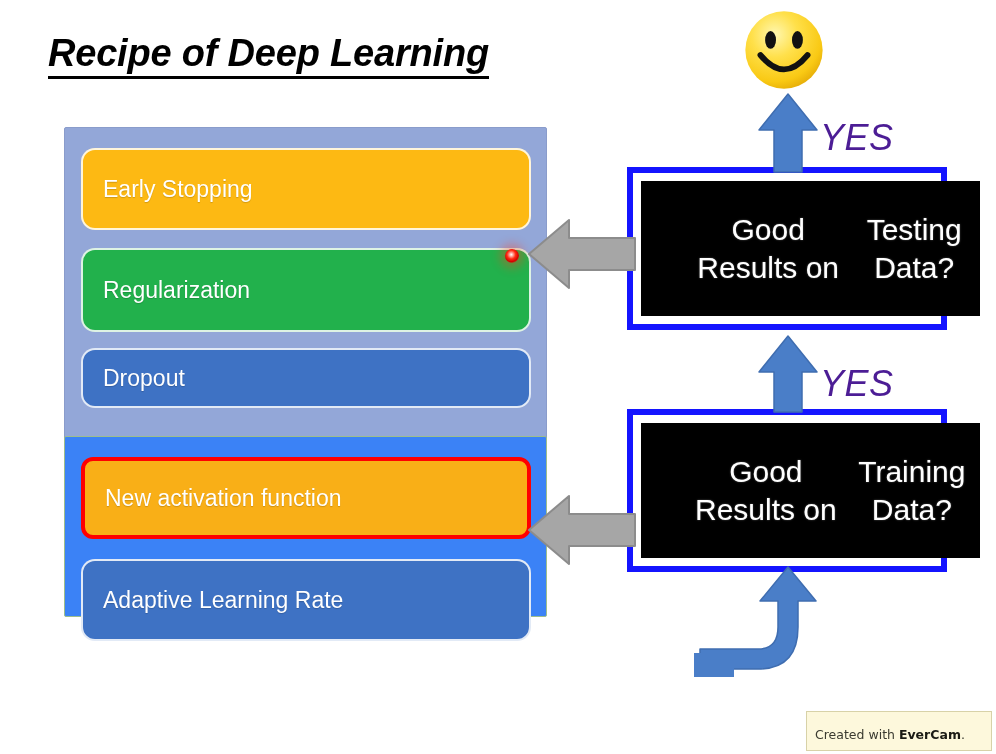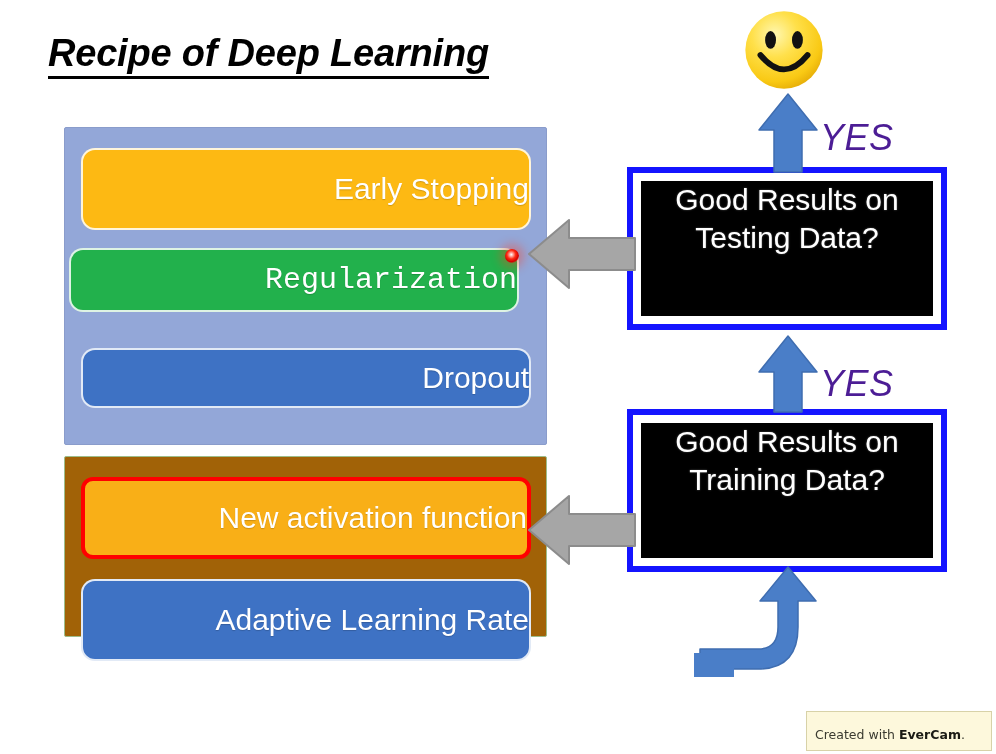--- a/index.html
+++ b/index.html
@@ -41,46 +41,45 @@
   #panel-testing {
     left: 64px;
     top: 127px;
     width: 483px;
     height: 318px;
     background: #93a7d8;
     border: 1px solid #8a9ccb;
   }
   #panel-training {
     left: 64px;
-    top: 456px;
+    top: 436px;
     width: 483px;
     height: 181px;
-    background: #a16207;
+    background: #3b82f6;
     border: 1px solid #9dbd8b;
   }
 
   .method-box {
     position: absolute;
     border-radius: 14px;
     box-sizing: border-box;
     color: #ffffff;
-    font-size: 30px;
+    font-size: 23px;
     display: flex;
     align-items: center;
     padding-left: 20px;
     border: 2px solid rgba(255,255,255,0.85);
     text-shadow: 0 1px 1px rgba(0,0,0,0.18);
-    justify-content: flex-end;
   }
   .mb-orange { background: #fdb913; }
   .mb-green  { background: #22b14c; }
   .mb-blue   { background: #3e72c4; }
 
   #box-early-stopping { left: 16px; top: 20px;  width: 450px; height: 82px; }
-  #box-regularization { left: 4px; top: 120px; width: 450px; height: 64px; font-family: Liberation Mono, monospace; }
+  #box-regularization { left: 16px; top: 120px; width: 450px; height: 84px; }
   #box-dropout        { left: 16px; top: 220px; width: 450px; height: 60px; }
 
   #box-new-activation {
     left: 16px; top: 20px; width: 450px; height: 82px;
     border: 4px solid #ff0000;
     border-radius: 12px;
     background: #f9af17;
   }
   #box-adaptive-lr    { left: 16px; top: 122px; width: 450px; height: 82px; }
 
@@ -103,27 +102,27 @@
     border: 6px solid #1414ff;
     background: #ffffff;
     padding: 8px;
   }
   .qbox-inner {
     width: 100%;
     height: 100%;
     background: #000000;
     color: #ffffff;
     display: flex;
-    flex-direction: column;
     align-items: center;
     justify-content: flex-start;
     font-size: 30px;
     line-height: 1.25;
     text-align: center;
     text-shadow: 0 0 2px rgba(255,255,255,0.35);
+    padding-left: 47px;
   }
   #qbox-testing  { left: 627px; top: 167px; width: 320px; height: 163px; }
   #qbox-training { left: 627px; top: 409px; width: 320px; height: 163px; }
 
   
   .arrow-svg { position: absolute; }
 
   
   .yes-label {
     position: absolute;

